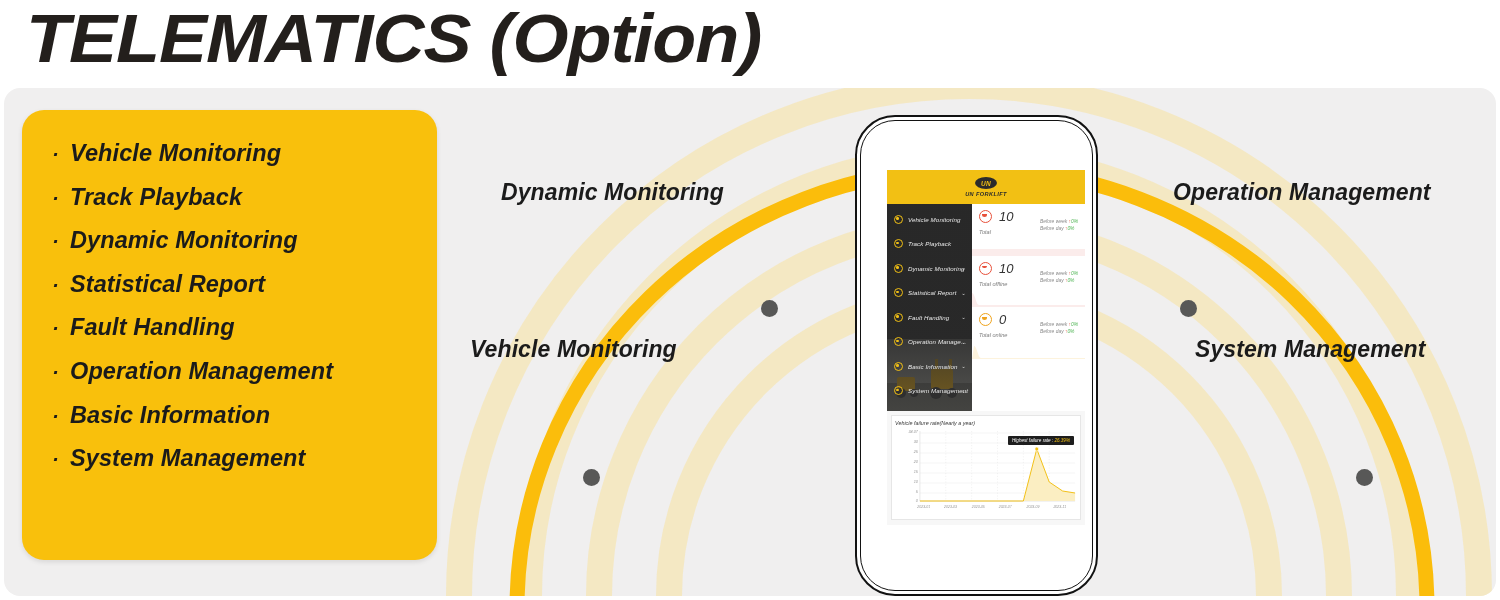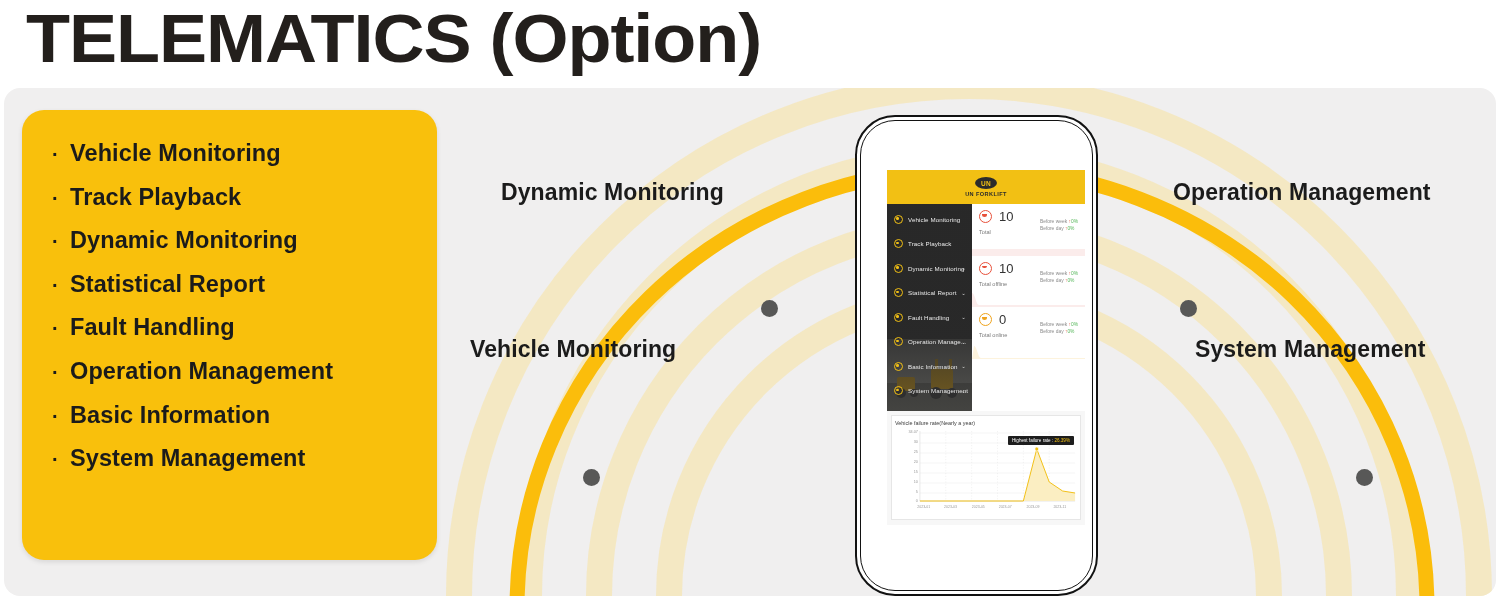--- a/index.html
+++ b/index.html
@@ -1,20 +1,20 @@
 <!DOCTYPE html>
 <html><head>
 <meta charset="utf-8">
 <style>
   html,body{margin:0;padding:0;}
   body{
     width:1500px;height:600px;overflow:hidden;background:#ffffff;
     font-family:"Liberation Sans","DejaVu Sans",sans-serif;
   }
-  .stage{position:relative;width:1500px;height:600px;}
+  .stage{position:relative;width:1500px;height:600px;font-style:italic;}
 
   
   .page-title{
     position:absolute;left:26px;top:-4px;
     font-family:"Liberation Sans","DejaVu Sans",sans-serif;
     font-weight:bold;font-size:68px;line-height:84px;
     color:#231f1c;letter-spacing:-1px;
     transform:scaleX(1.06);transform-origin:left top;
     white-space:nowrap;
   }

